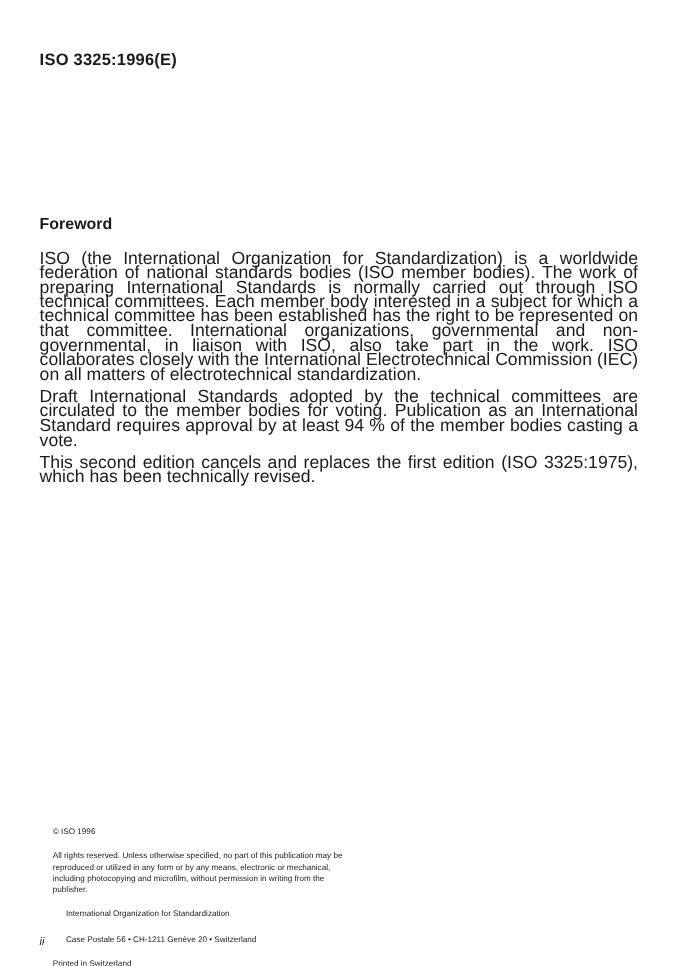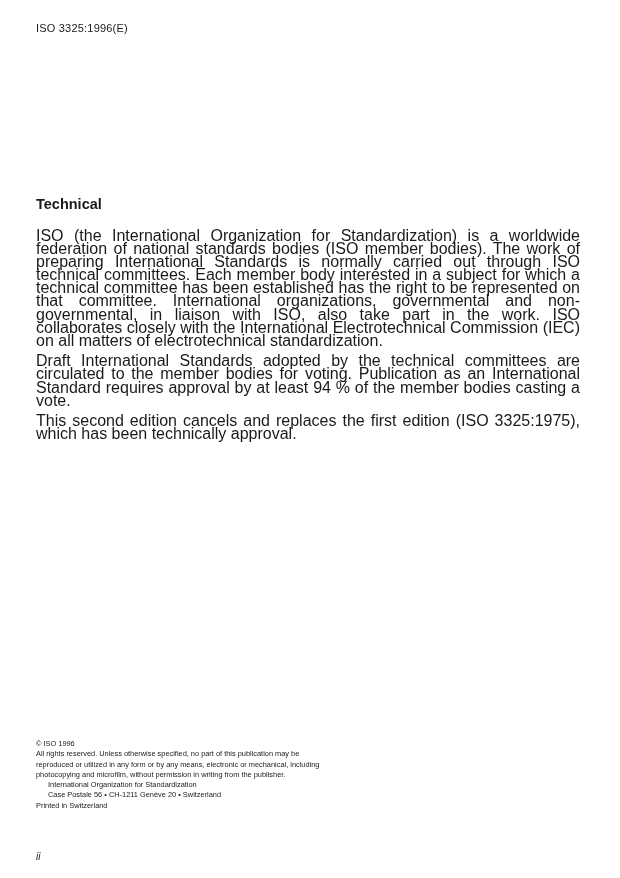--- a/index.html
+++ b/index.html
@@ -1,54 +1,54 @@
 <!DOCTYPE html>
 <html><head>
   <meta charset="utf-8">
   <style>
     html, body { margin: 0; padding: 0; background: #ffffff; }
     body {
       width: 620px; height: 878px; position: relative; overflow: hidden;
       font-family: "Liberation Sans", sans-serif; color: #1a1a1a;
     }
     .header-id {
-      position: absolute; left: 36px; top: 22px;
-      font-size: 11px; font-weight: normal; letter-spacing: 0.2px;
+      position: absolute; left: 36px; top: 46px;
+      font-size: 15px; font-weight: bold; letter-spacing: 0.2px;
     }
     .title {
       position: absolute; left: 36px; top: 196px;
       font-size: 14.5px; font-weight: bold; margin: 0;
     }
     .body-text {
       position: absolute; left: 36px; top: 229px; width: 544px;
       font-size: 16px; line-height: 13.1px; text-align: justify;
     }
     .body-text p { margin: 0 0 7.5px 0; }
     .body-text i { font-style: italic; }
     .footer {
       position: absolute; left: 36px; top: 739px; width: 300px;
       font-size: 7.4px; line-height: 10.3px;
     }
-    .footer p { margin: 0; }
+    .footer p { margin: 12px; }
     .footer .indent { padding-left: 12px; }
     .page-num {
       position: absolute; left: 36px; top: 851px; font-size: 10px; font-style: italic;
     }
   </style>
 </head>
 <body>
 
 <div class="header-id">ISO 3325:1996(E)</div>
 
-<h1 class="title">Technical</h1>
+<h1 class="title">Foreword</h1>
 
 <div class="body-text">
   <p>ISO (the International Organization for Standardization) is a worldwide federation of national standards bodies (ISO member bodies). The work of preparing International Standards is normally carried out through ISO technical committees. Each member body interested in a subject for which a technical committee has been established has the right to be represented on that committee. International organizations, governmental and non-governmental, in liaison with ISO, also take part in the work. ISO collaborates closely with the International Electrotechnical Commission (IEC) on all matters of electrotechnical standardization.</p>
   <p>Draft International Standards adopted by the technical committees are circulated to the member bodies for voting. Publication as an International Standard requires approval by at least 94 % of the member bodies casting a vote.</p>
-  <p>This second edition cancels and replaces the first edition (ISO 3325:1975), which has been technically approval.</p>
+  <p>This second edition cancels and replaces the first edition (ISO 3325:1975), which has been technically revised.</p>
 </div>
 
 <div class="footer">
   <p>©  ISO 1996</p>
   <p>All rights reserved. Unless otherwise specified, no part of this publication may be reproduced or utilized in any form or by any means, electronic or mechanical, including photocopying and microfilm, without permission in writing from the publisher.</p>
   <p class="indent">International Organization for Standardization</p>
   <p class="indent">Case Postale 56 • CH-1211 Genève 20 • Switzerland</p>
   <p>Printed in Switzerland</p>
 </div>
 

